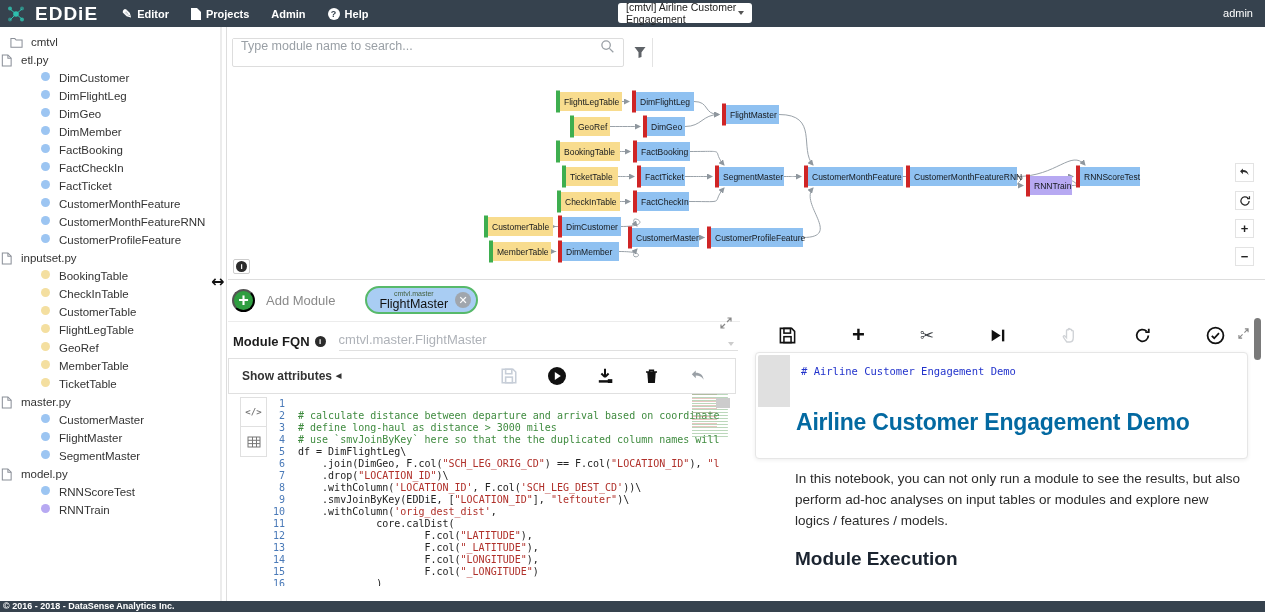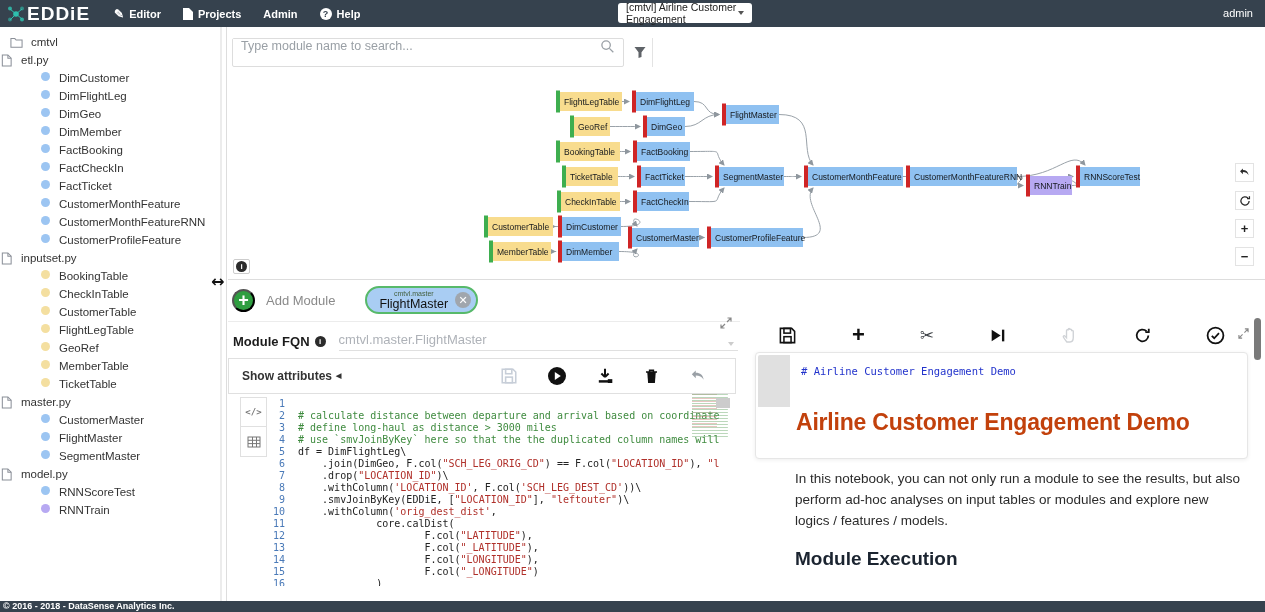--- a/index.html
+++ b/index.html
@@ -2,21 +2,21 @@
 <html><head>
 <meta charset="utf-8">
 <style>
 *{margin:0;padding:0;box-sizing:border-box}
 html,body{width:1265px;height:612px;overflow:hidden;background:#fff;font-family:"Liberation Sans",sans-serif}
 .stage{position:relative;width:1265px;height:612px;background:#fff}
 
 
 .topbar{position:absolute;left:0;top:0;right:0;height:27px;background:#36424e;display:flex;align-items:center;color:#fff;z-index:30}
 .logo-icon{margin-left:5px;flex:0 0 auto}
-.brand{font-size:19px;font-weight:bold;letter-spacing:1px;margin-left:0;margin-right:24px;line-height:27px}
+.brand{font-size:19px;font-weight:bold;letter-spacing:1px;margin-left:8px;margin-right:24px;line-height:27px}
 .menu{display:flex;gap:22px;font-size:11px;font-weight:bold;align-items:center}
 .menu-item{display:flex;gap:5px;align-items:center;cursor:pointer}
 .pencil-glyph{font-size:12px;line-height:1}
 .page-ico{width:10px;height:12px}
 .help-badge{width:12px;height:12px;border-radius:50%;background:#fff;color:#36424e;font-size:9px;font-weight:bold;display:flex;align-items:center;justify-content:center}
 .project-select{position:absolute;left:618px;top:3px;width:134px;height:20px;background:#fff;border-radius:3px;color:#222;font-size:10.5px;display:flex;align-items:center;padding:0 8px;cursor:pointer}
 .caret-down{width:0;height:0;border-left:3.5px solid transparent;border-right:3.5px solid transparent;border-top:4px solid #555;margin-left:auto}
 .user{position:absolute;right:12px;top:7px;font-size:11px}
 
 
@@ -91,21 +91,21 @@
 .right-panel{position:absolute;left:748px;top:280px;width:517px;height:321px;background:#fff}
 .nb-toolbar{position:absolute;left:30px;top:44px;width:447px;display:flex;justify-content:space-between;align-items:center}
 .nbtn{border:none;background:transparent;cursor:pointer;display:flex;align-items:center;justify-content:center;padding:0}
 .nb-plus{font-size:22px;font-weight:bold;color:#111;line-height:1}
 .nb-scissors{font-size:17px;color:#3b3f44;font-family:"DejaVu Sans",sans-serif}
 .nb-expand{position:absolute;right:16px;top:48px;color:#888;cursor:pointer}
 .nb-scrollthumb{position:absolute;right:4px;top:38px;width:7px;height:42px;background:#7a7a7a;border-radius:4px;cursor:pointer}
 .nb-cell{position:absolute;left:7px;top:72px;width:493px;height:107px;background:#fff;border:1px solid #e6e6e6;border-radius:4px;box-shadow:0 1px 4px rgba(0,0,0,.07);cursor:pointer}
 .nb-gutter{position:absolute;left:2px;top:2px;width:32px;height:52px;background:#e0e0e0;border-radius:2px 0 0 0}
 .nb-code{position:absolute;left:45px;top:12px;font-family:"DejaVu Sans Mono",monospace;font-size:10.5px;color:#2233cc;white-space:pre}
-.nb-title{position:absolute;left:40px;top:56px;font-size:23px;font-weight:bold;color:#c2410c;letter-spacing:-.2px}
+.nb-title{position:absolute;left:40px;top:56px;font-size:23px;font-weight:bold;color:#0369a1;letter-spacing:-.2px}
 .nb-para{position:absolute;left:47px;top:188px;width:449px;font-size:13.5px;color:#2b2b2b;line-height:21px}
 .nb-h2{position:absolute;left:47px;top:268px;font-size:19px;font-weight:bold;color:#1b2430}
 
 
 .statusbar{position:absolute;left:0;bottom:0;width:100%;height:11px;background:#36424e;color:#fff;display:flex;align-items:center;padding-left:3px;z-index:30}
 .statusbar span{font-size:9px;font-weight:bold;line-height:11px}
 </style>
 </head>
 <body>
 

